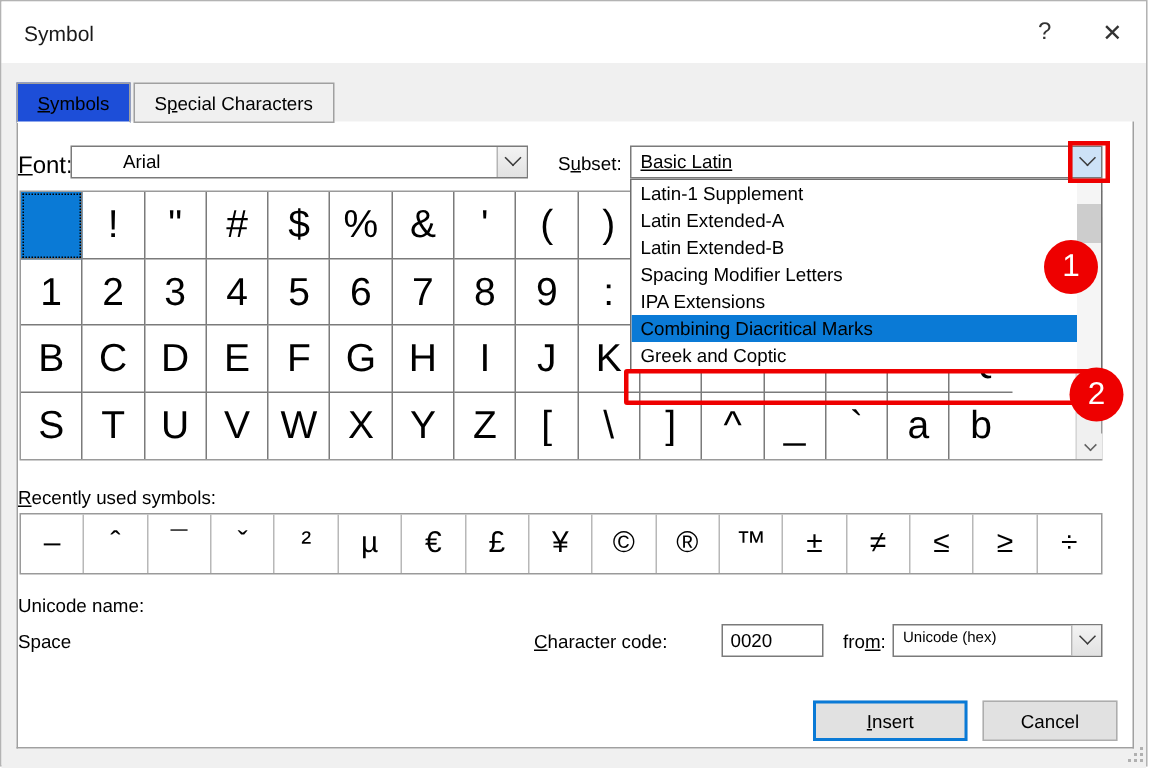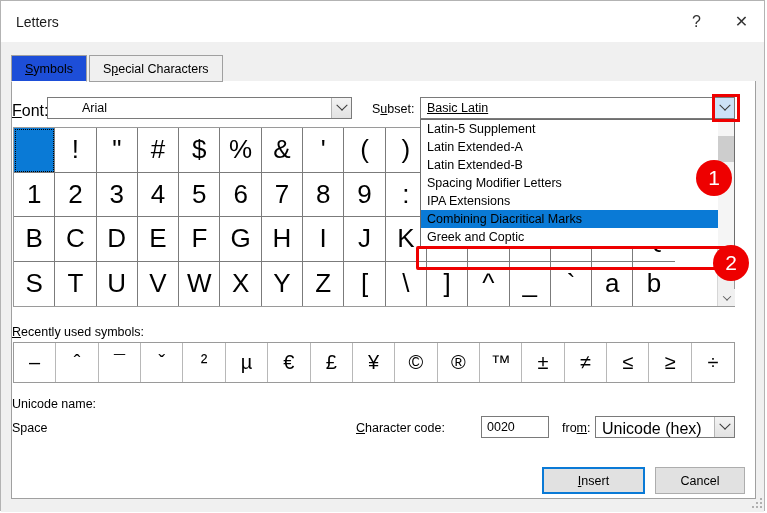--- a/index.html
+++ b/index.html
@@ -361,21 +361,21 @@
   }
   #from-combo {
     position: absolute; left: 594px; top: 374px;
     width: 140px; height: 22px;
     border: 1px solid #7a7a7a;
     background: #ffffff;
     box-sizing: border-box;
   }
   #from-value {
     position: absolute; left: 6px; top: 3px;
-    font-size: 16px;
+    font-size: 10px;
   }
   #from-arrow {
     position: absolute; right: 0; top: 0;
     width: 20px; height: 20px;
     background: linear-gradient(#f3f3f3,#e2e2e2);
     border-left: 1px solid #b5b5b5;
     display: flex; align-items: center; justify-content: center;
     box-sizing: border-box;
   }
 
@@ -411,21 +411,21 @@
     background: #b0b0b0;
     width: 2px; height: 2px;
   }
 </style>
 </head>
 <body>
 
 <div id="dialog">
 
   <div id="titlebar">
-    <div id="title-text">Letters</div>
+    <div id="title-text">Symbol</div>
     <div class="titlebtn" id="help-button">
       <span>?</span>
     </div>
     <div class="titlebtn" id="close-button">
       <span>✕</span>
     </div>
   </div>
 
   <div id="content">
 
@@ -537,21 +537,21 @@
         </div>
         <div id="grid-scroll-thumb"></div>
         <div id="grid-scroll-down">
           <span class="chev-sm down"></span>
         </div>
       </div>
     </div>
 
     <div id="subset-popup">
       <div id="popup-list">
-          <div class="popup-item">Latin-5 Supplement</div>
+          <div class="popup-item">Latin-1 Supplement</div>
           <div class="popup-item">Latin Extended-A</div>
           <div class="popup-item">Latin Extended-B</div>
           <div class="popup-item">Spacing Modifier Letters</div>
           <div class="popup-item">IPA Extensions</div>
           <div class="popup-item highlighted">Combining Diacritical Marks</div>
           <div class="popup-item">Greek and Coptic</div>
         </div>
       <div id="popup-scroll">
         <div id="popup-scroll-thumb"></div>
       </div>

